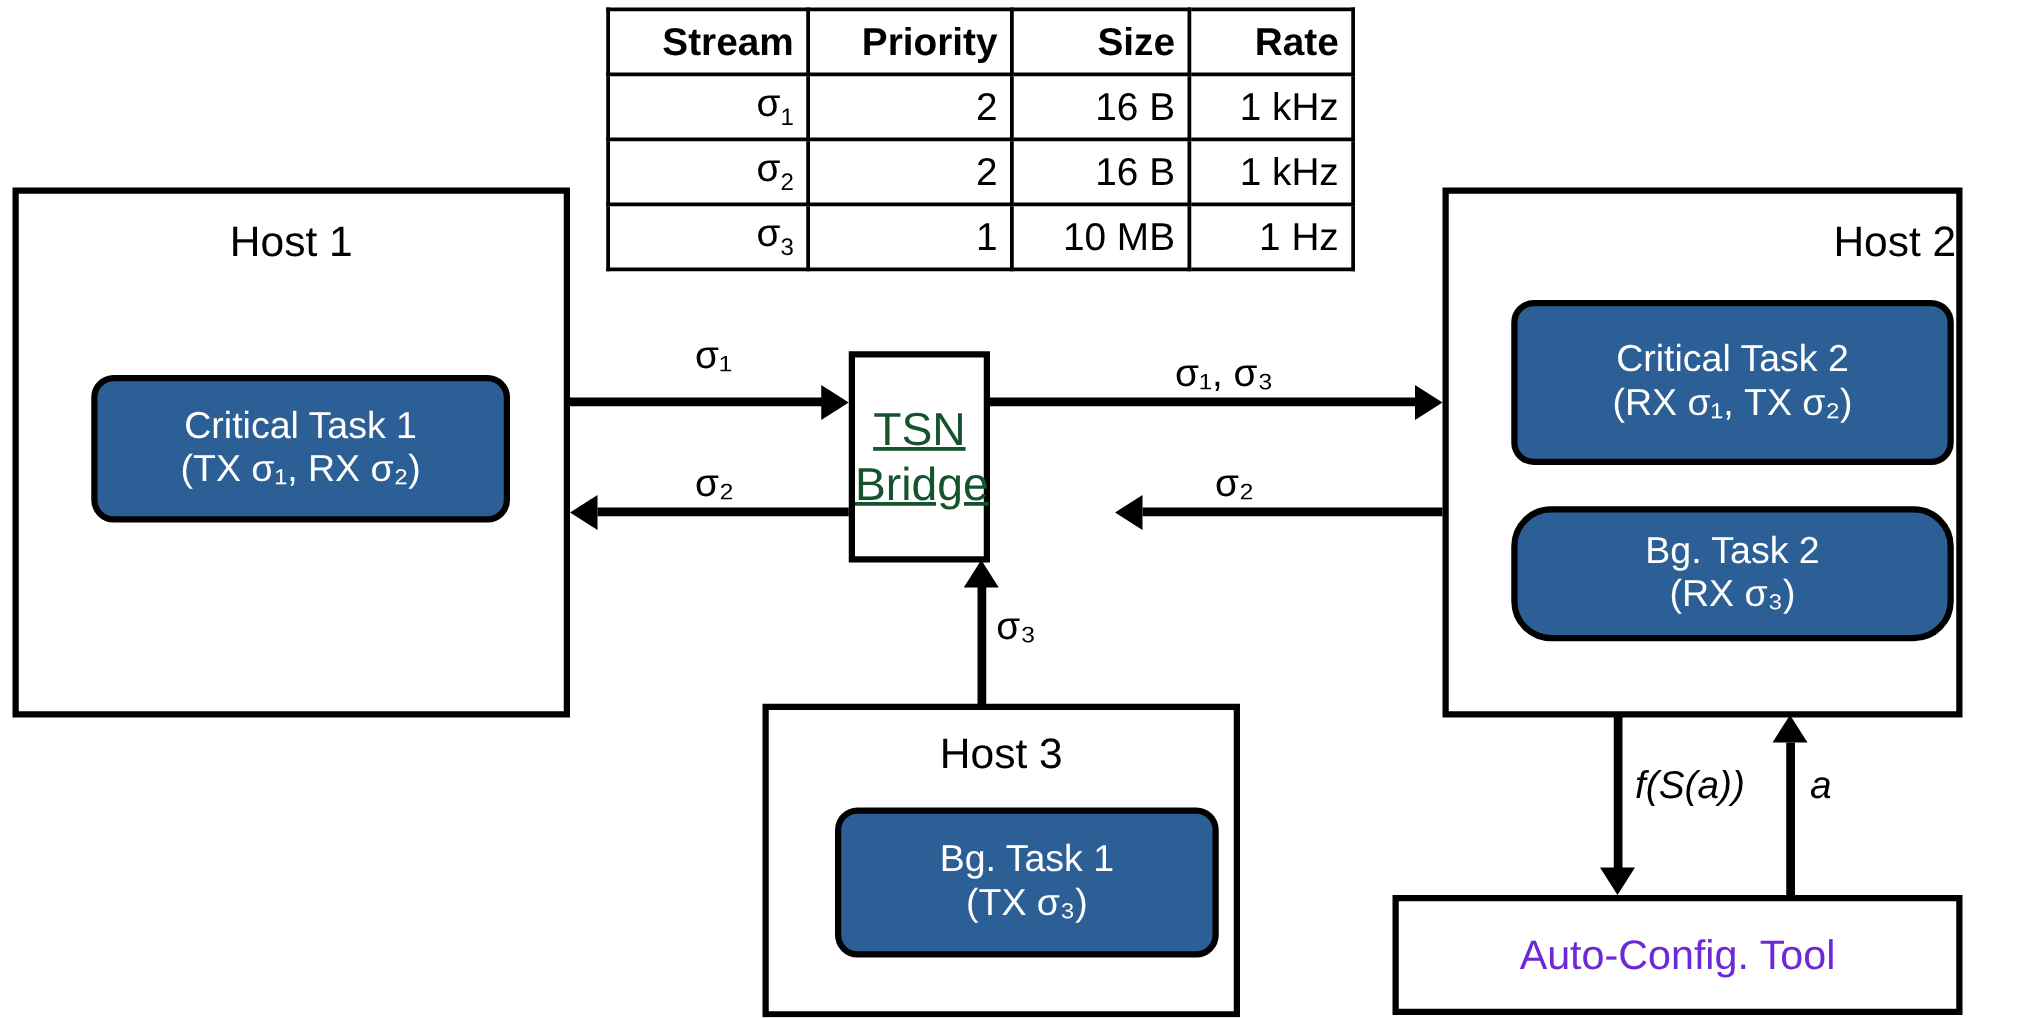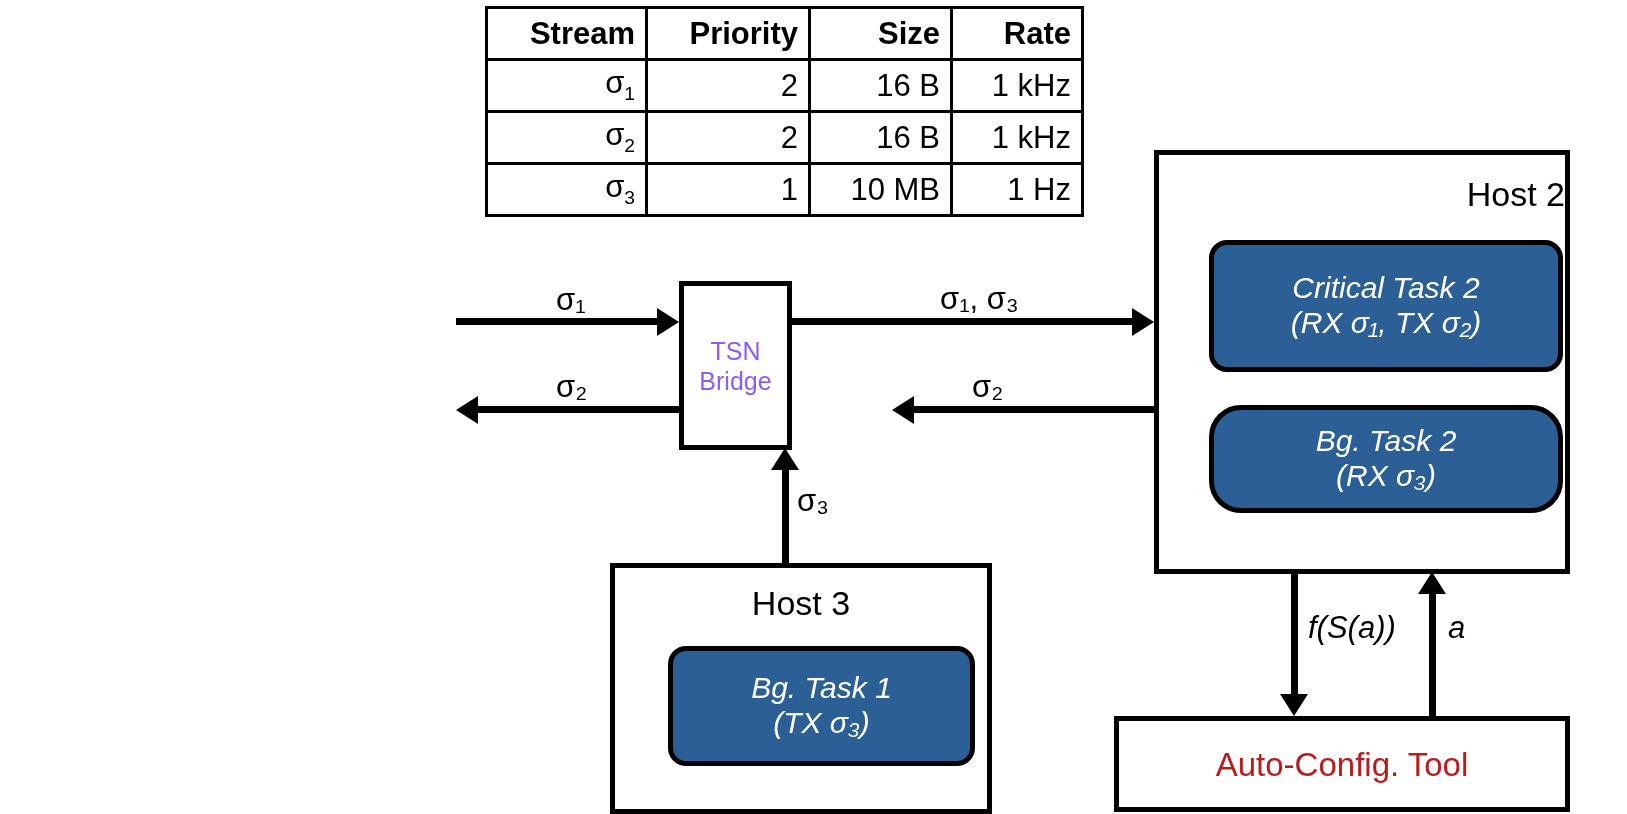--- a/index.html
+++ b/index.html
@@ -38,21 +38,20 @@
     border-radius: 18px;
     background: #2B5F96;
     color: #ffffff;
     display: flex;
     flex-direction: column;
     align-items: center;
     justify-content: center;
     text-align: center;
     font-size: 30px;
     line-height: 1.16;
-    font-style: italic;
   }
   .task .l2 { white-space: nowrap; }
 
   
   #stream-table {
     position: absolute;
     left: 485px;
     top: 6px;
     width: 596px;
     border-collapse: collapse;
@@ -120,32 +119,33 @@
     line-height: 1;
   }
   .edge-label.italic { font-style: italic; }
 
   #bridge-label {
     position: absolute;
     width: 100%;
     top: 50%;
     transform: translateY(-50%);
     text-align: center;
-    font-size: 25px;
+    font-size: 37px;
     line-height: 1.2;
-    color: #8b5cf6;
+    color: #14532d;
+    text-decoration: underline;
   }
   #autoconfig-label {
     position: absolute;
     width: 100%;
     top: 50%;
     transform: translateY(-50%);
     text-align: center;
     font-size: 33px;
-    color: #b91c1c;
+    color: #6d28d9;
     line-height: 1;
   }
 </style>
 </head>
 <body>
 
 <div id="stage">
 
   <table id="stream-table">
     <thead>
@@ -171,20 +171,27 @@
       </tr>
       <tr>
         <td><span>σ</span><sub>3</sub></td>
         <td>1</td>
         <td>10 MB</td>
         <td>1 Hz</td>
       </tr>
     </tbody>
   </table>
 
+  <div class="box" id="host1" style="left:10px; top:150px; width:446px; height:424px;">
+    <div class="host-title" style="top:22px;">Host 1</div>
+    <div class="task" style="left:58px; top:145px; width:335px; height:118px;">
+      <div class="l1">Critical Task 1</div>
+      <div class="l2">(TX σ₁, RX σ₂)</div>
+    </div>
+  </div>
 
   <div class="box" id="host2" style="left:1154px; top:150px; width:416px; height:424px;">
     <div class="host-title" style="top:22px;text-align:right;">Host 2</div>
     <div class="task" style="left:50px; top:85px; width:354px; height:132px;">
       <div class="l1">Critical Task 2</div>
       <div class="l2">(RX σ₁, TX σ₂)</div>
     </div>
     <div class="task" style="left:50px; top:250px; width:354px; height:108px;border-radius:32px;">
       <div class="l1">Bg. Task 2</div>
       <div class="l2">(RX σ₃)</div>
@@ -205,21 +212,21 @@
       <div>Bridge</div>
     </div>
   </div>
 
   <div class="box" id="autoconfig" style="left:1114px; top:716px; width:456px; height:96px;">
     <div id="autoconfig-label">Auto-Config. Tool</div>
   </div>
 
   <div class="hline" style="left:456px; top:318px; width:203px;"></div>
   <div class="arrow-r" style="left:657px; top:308px;"></div>
-  <div class="edge-label" style="left:556px; top:284px;">σ₁</div>
+  <div class="edge-label" style="left:556px; top:268px;">σ₁</div>
 
   <div class="hline" style="left:478px; top:406px; width:201px;"></div>
   <div class="arrow-l" style="left:456px; top:396px;"></div>
   <div class="edge-label" style="left:556px; top:371px;">σ₂</div>
 
   <div class="hline" style="left:792px; top:318px; width:340px;"></div>
   <div class="arrow-r" style="left:1132px; top:308px;"></div>
   <div class="edge-label" style="left:940px; top:283px;">σ₁, σ₃</div>
 
   <div class="hline" style="left:914px; top:406px; width:240px;"></div>

